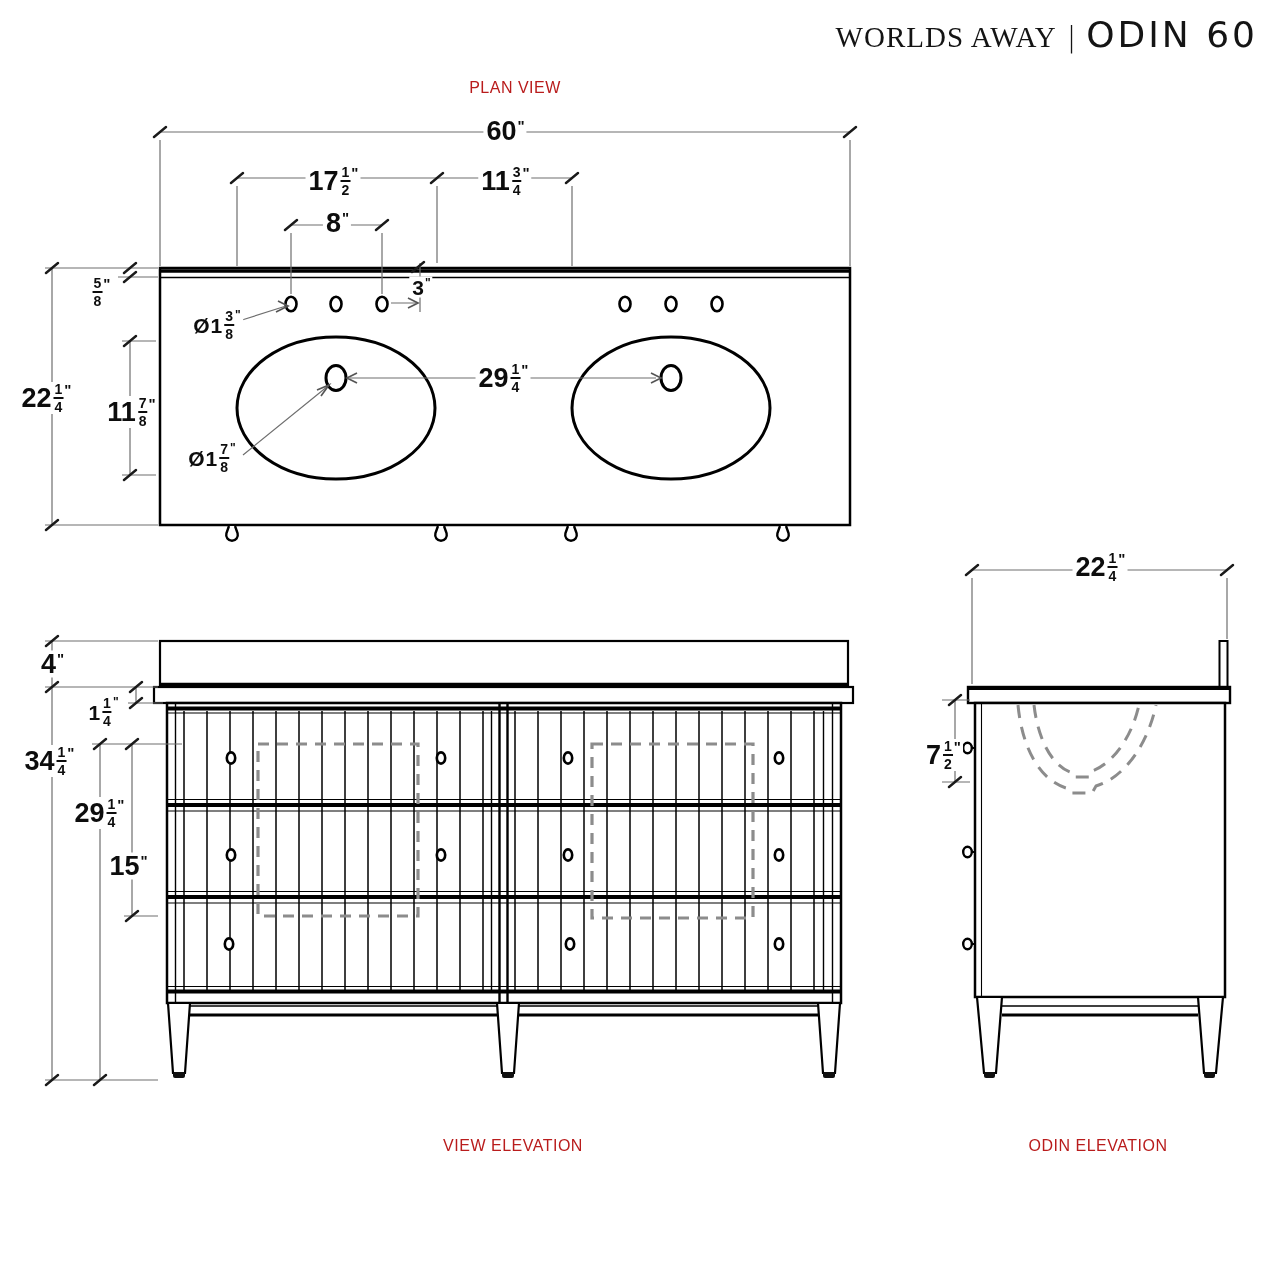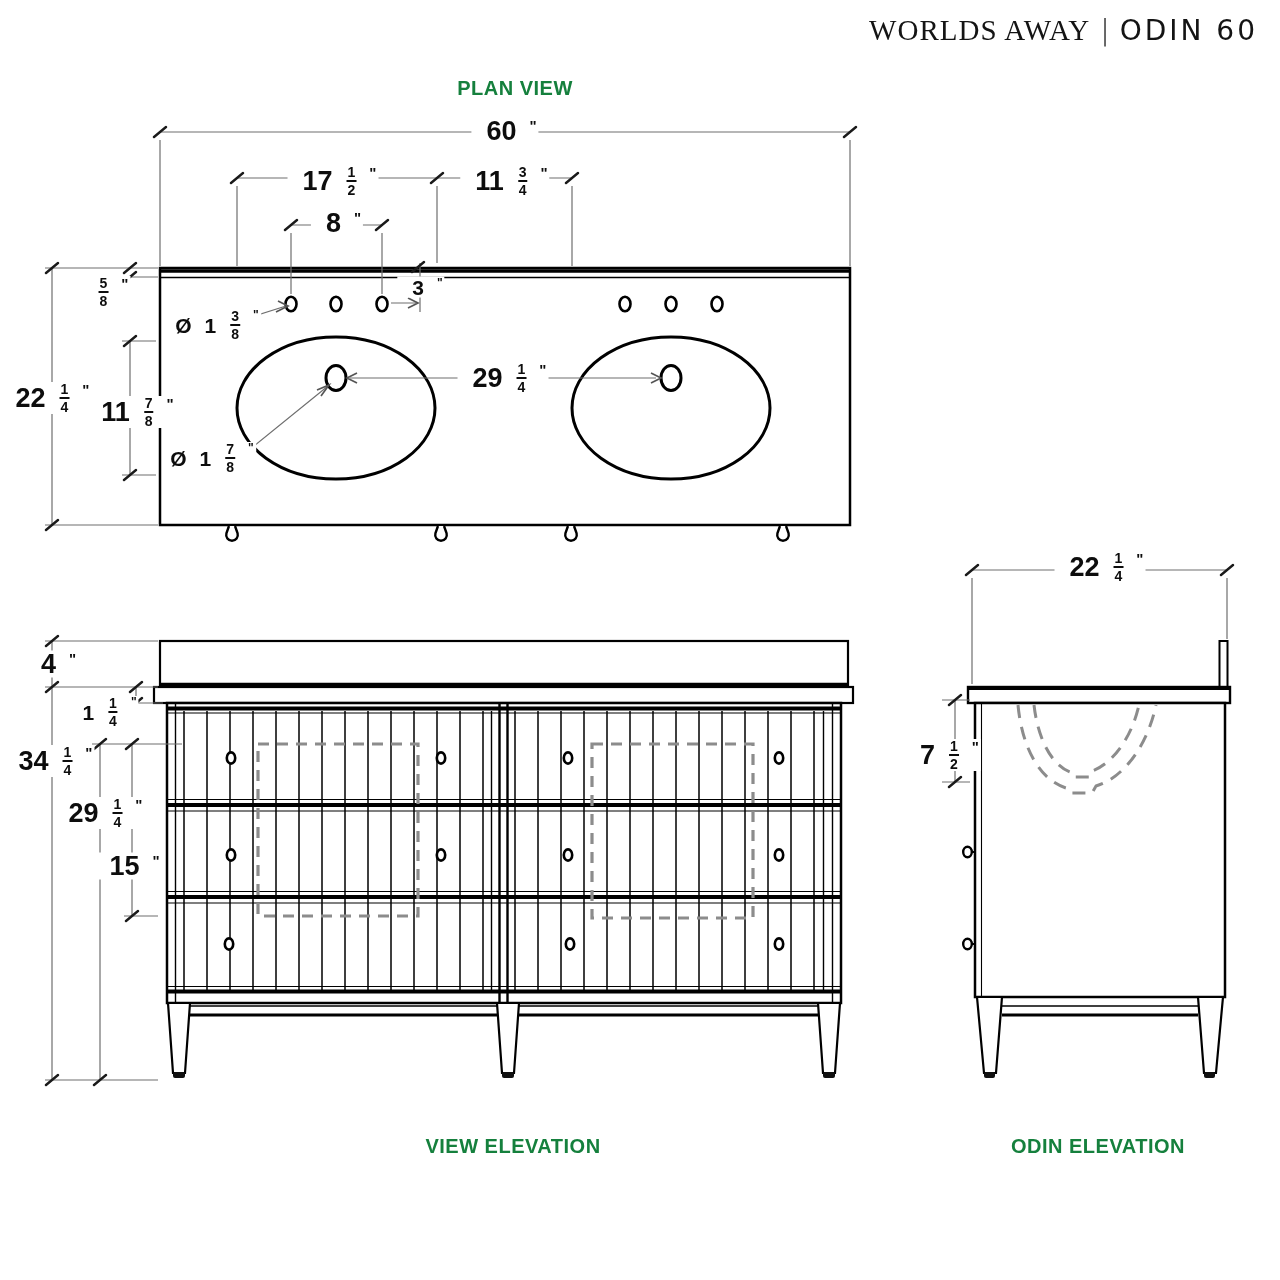--- a/index.html
+++ b/index.html
@@ -4,29 +4,29 @@
 <style>
   html,body{margin:0;padding:0;background:#fff;}
   #canvas{position:relative;width:1280px;height:1280px;background:#ffffff;overflow:hidden;
           font-family:"Liberation Sans", sans-serif;}
   svg{position:absolute;left:0;top:0;}
 
   
   .brand{position:absolute;top:14px;right:22px;display:flex;align-items:baseline;color:#141414;}
   .brand .name{font-family:"Liberation Serif", serif;font-size:29px;letter-spacing:1px;margin-left:6px;}
   .brand .sep{font-family:"DejaVu Sans", sans-serif;font-size:28px;font-weight:300;margin:0 10px;}
-  .brand .model{font-family:"DejaVu Sans", sans-serif;font-size:28px;letter-spacing:3px;font-weight:400;}
+  .brand .model{font-family:"DejaVu Sans", sans-serif;font-size:36px;letter-spacing:3px;font-weight:400;}
 
   
-  .caption{position:absolute;transform:translate(-50%,-50%);font-weight:bold;font-size:20px;
-           letter-spacing:.5px;color:#15803d;white-space:nowrap;}
+  .caption{position:absolute;transform:translate(-50%,-50%);font-weight:normal;font-size:16px;
+           letter-spacing:.5px;color:#b91c1c;white-space:nowrap;}
 
   
   .dim{position:absolute;transform:translate(-50%,-50%);display:flex;align-items:center;
-       background:#fff;padding:0 2px;color:#0d0d0d;font-weight:bold;line-height:1;white-space:nowrap;gap:12px;}
+       background:#fff;padding:0 2px;color:#0d0d0d;font-weight:bold;line-height:1;white-space:nowrap;}
   .dim .pre{font-size:21px;margin-right:1px;}
   .dim .whole{font-size:27px;}
   .dim .frac{display:flex;flex-direction:column;align-items:center;font-size:14px;margin-left:2px;}
   .dim .frac .num{border-bottom:2px solid #0d0d0d;padding:0 1px 1px 1px;}
   .dim .frac .den{padding-top:1px;}
   .dim .unit{font-size:15px;align-self:flex-start;margin-top:0;margin-left:1px;}
   .dim.sm .whole{font-size:21px;}
   .dim.sm .unit{font-size:12px;}
 </style>
 </head>

